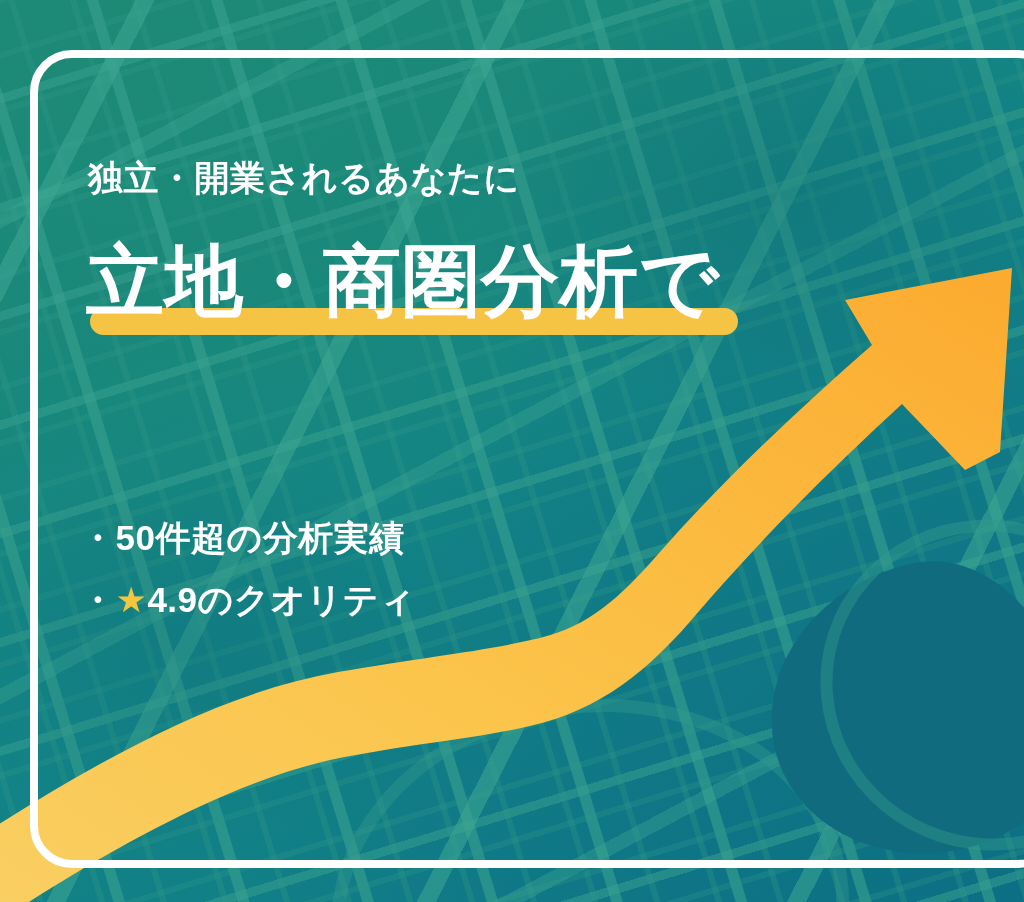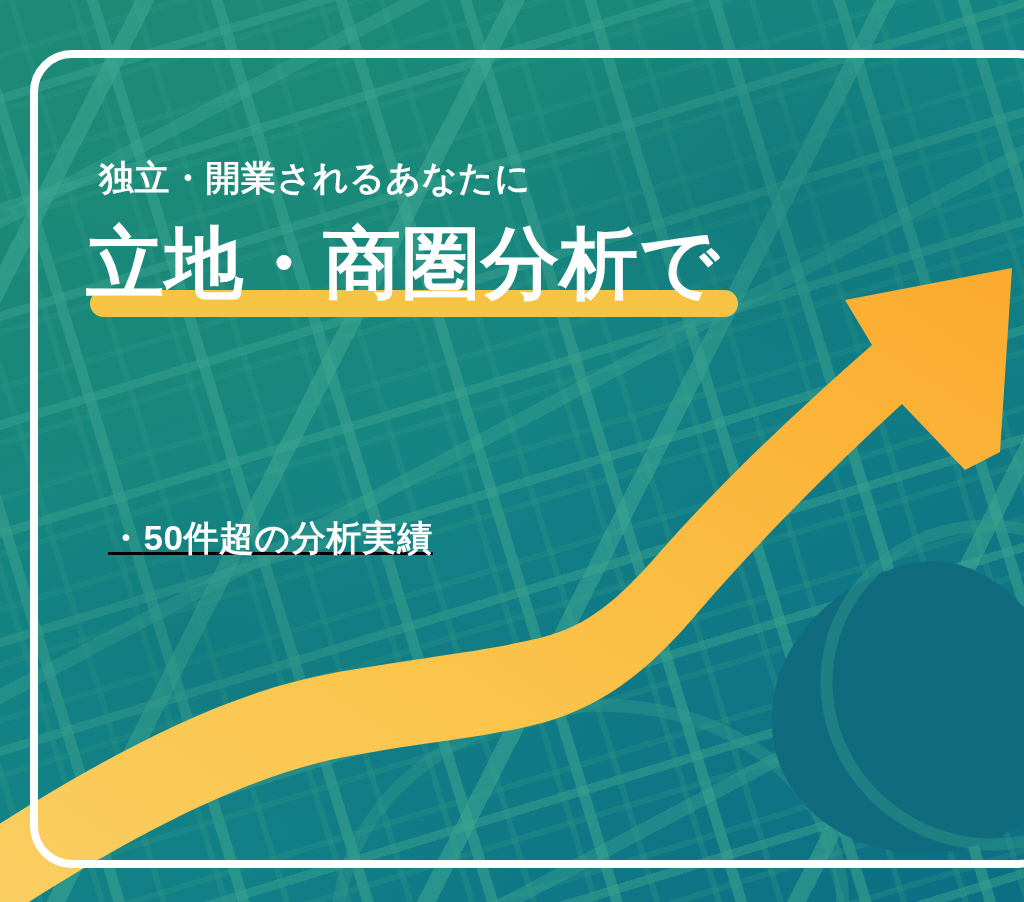--- a/index.html
+++ b/index.html
@@ -97,25 +97,24 @@
   
   .content{position:absolute; left:0; top:0; width:100%; height:100%;}
 
   .eyebrow{
     position:absolute; left:88px; top:155px;
     color:#ffffff;
     font-size:35px;
     font-weight:700;
     letter-spacing:.5px;
     white-space:nowrap;
-    margin-left:11px;
   }
 
   .headline{
-    position:absolute; left:86px; top:210px;
+    position:absolute; left:86px; top:228px;
     width:860px;
     font-family:Liberation Serif, serif;
   }
   .hl-line{
     position:relative;
     color:#ffffff;
     font-size:78px;
     font-weight:700;
     line-height:1.38;
     letter-spacing:1px;
@@ -125,21 +124,21 @@
   .hl-underline{
     position:absolute;
     left:4px; top:80px;
     width:648px; height:27px;
     background:#f6c445;
     border-radius:14px;
     z-index:1;
   }
 
   .bullets{
-    position:absolute; left:108px; top:520px;text-decoration:underline;
+    position:absolute; left:80px; top:520px;
   }
   .bullet{
     color:#ffffff;
     font-size:35px;
     font-weight:700;
     line-height:1;
     margin-bottom:27px;
     white-space:nowrap;
     letter-spacing:.5px;
   }
@@ -200,17 +199,20 @@
       <div class="hl-underline"></div>
       <div class="hl-line">立地・商圏分析で</div>
     </div>
 
     <div class="bullets">
 
       <div class="bullet">
         <span>・</span><span>50件超の分析実績</span>
       </div>
 
+      <div class="bullet">
+        <span>・</span><span class="star">★</span><span>4.9のクオリティ</span>
+      </div>
 
 
     </div>
   </div>
 </div>
 
 </body></html>

